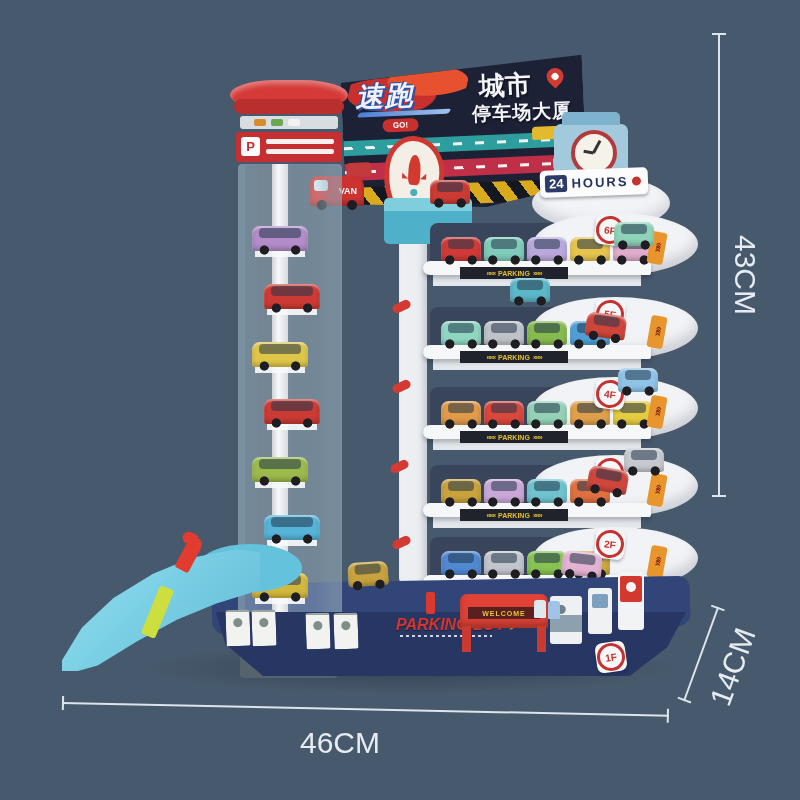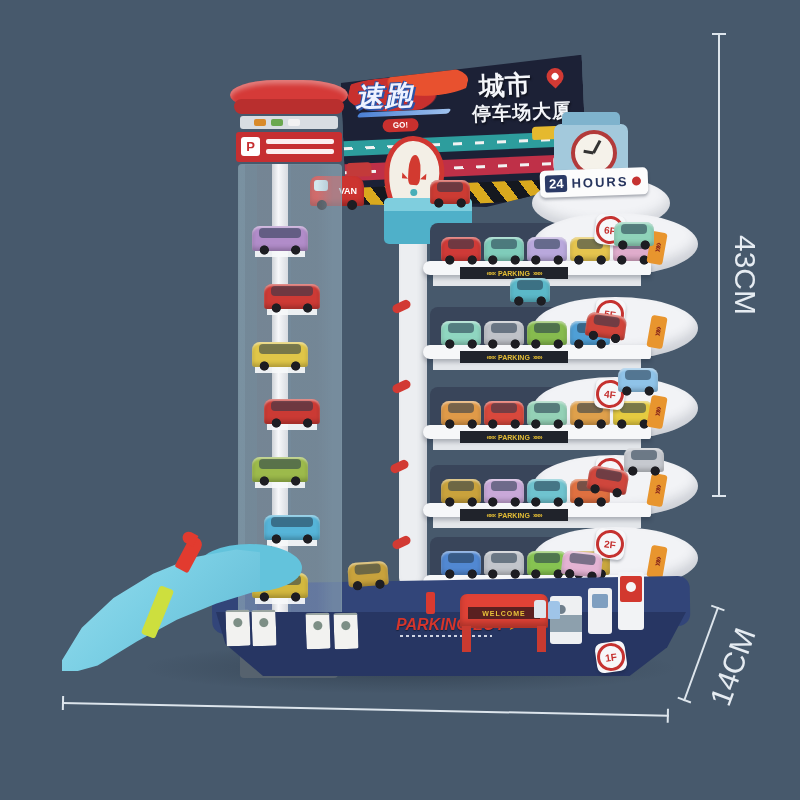--- a/index.html
+++ b/index.html
@@ -264,20 +264,21 @@
   <div id="dim-h-label">43CM</div>
   <div class="dimline" id="dim-d-line">
     <div class="dimtick t1"></div>
     <div class="dimtick t2"></div>
   </div>
   <div id="dim-d-label">14CM</div>
   <div class="dimline" id="dim-w-line">
     <div class="dimtick t1"></div>
     <div class="dimtick t2"></div>
   </div>
+  <div id="dim-w-label">46CM</div>
 
   <div id="billboard">
     <div class="bb-flame"></div>
     <div class="bb-logo">速跑</div>
     <div class="bb-underline"></div>
     <div class="bb-go">GO!</div>
     <div class="bb-title1">城市</div>
     <div class="bb-pin"></div>
     <div class="bb-title2">停车场大厦</div>
     <div class="bb-road-teal"></div>

